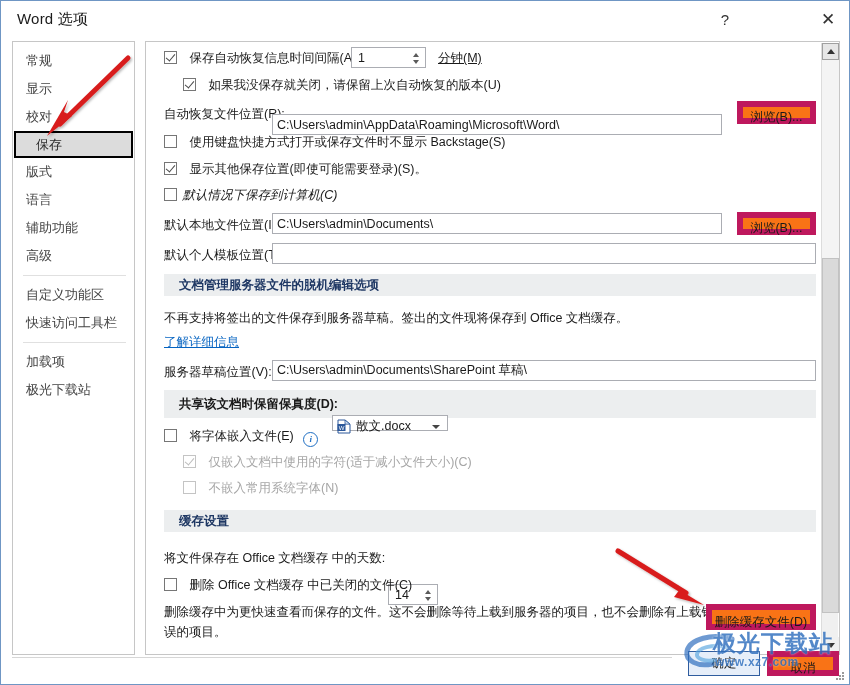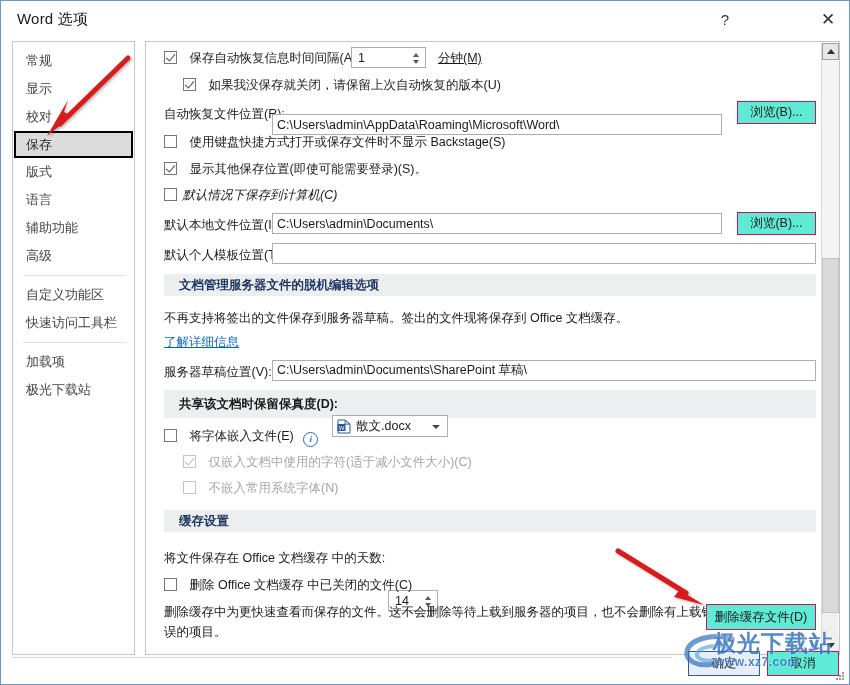--- a/index.html
+++ b/index.html
@@ -48,21 +48,21 @@
     font-size:13px;color:#444;
     box-sizing:border-box;
     white-space:nowrap;
   }
   .nav-item.selected{
     border:2px solid #000000;
     background:#dcdcdc;
     color:#2b2b2b;
     height:27px;line-height:23px;
     margin:0 1px;
-    padding-left:10px;
+    padding-left:20px;
   }
   .nav-sep{
     height:1px;background:#e0e0e0;margin:5px 8px 5px 10px;
   }
 
   
   #panel{
     position:absolute;left:144px;top:40px;width:695px;height:614px;
     border:1px solid #c6c6c6;background:#ffffff;box-sizing:border-box;
     overflow:hidden;
@@ -109,40 +109,40 @@
   }
   .spin .arrows i{
     display:block;width:0;height:0;border-left:3.5px solid transparent;
     border-right:3.5px solid transparent;
   }
   .spin .arrows i.up{border-bottom:4px solid #5a5a5a;margin-bottom:3px;}
   .spin .arrows i.dn{border-top:4px solid #5a5a5a;}
 
   
   .btn{
-    border:1px solid #be185d;background:#5eead4;
+    border:6px solid #be185d;background:#f97316;
     height:23px;line-height:21px;text-align:center;
     font-size:12.5px;color:#1a1a1a;box-sizing:border-box;
     white-space:nowrap;
   }
 
   
   .band{
     background:#eceeef;height:22px;line-height:22px;
     font-size:12.5px;font-weight:bold;color:#1f3864;
     padding-left:15px;box-sizing:border-box;
   }
   .band.plain{color:#1a1a1a;}
 
   
   .link{color:#0563c1;text-decoration:underline;font-size:12.5px;cursor:pointer;}
 
   
   .combo{
-    border:1px solid #abadb3;background:#fff;height:22px;
+    border:1px solid #abadb3;background:#fff;height:16px;
     box-sizing:border-box;position:relative;
   }
   .combo .wicon{position:absolute;left:4px;top:3px;width:14px;height:15px;}
   .combo .ctext{position:absolute;left:23px;top:0;line-height:21px;font-size:12.5px;}
   .combo .carat{
     position:absolute;right:7px;top:9px;width:0;height:0;
     border-left:4px solid transparent;border-right:4px solid transparent;
     border-top:4px solid #444;
   }
 

